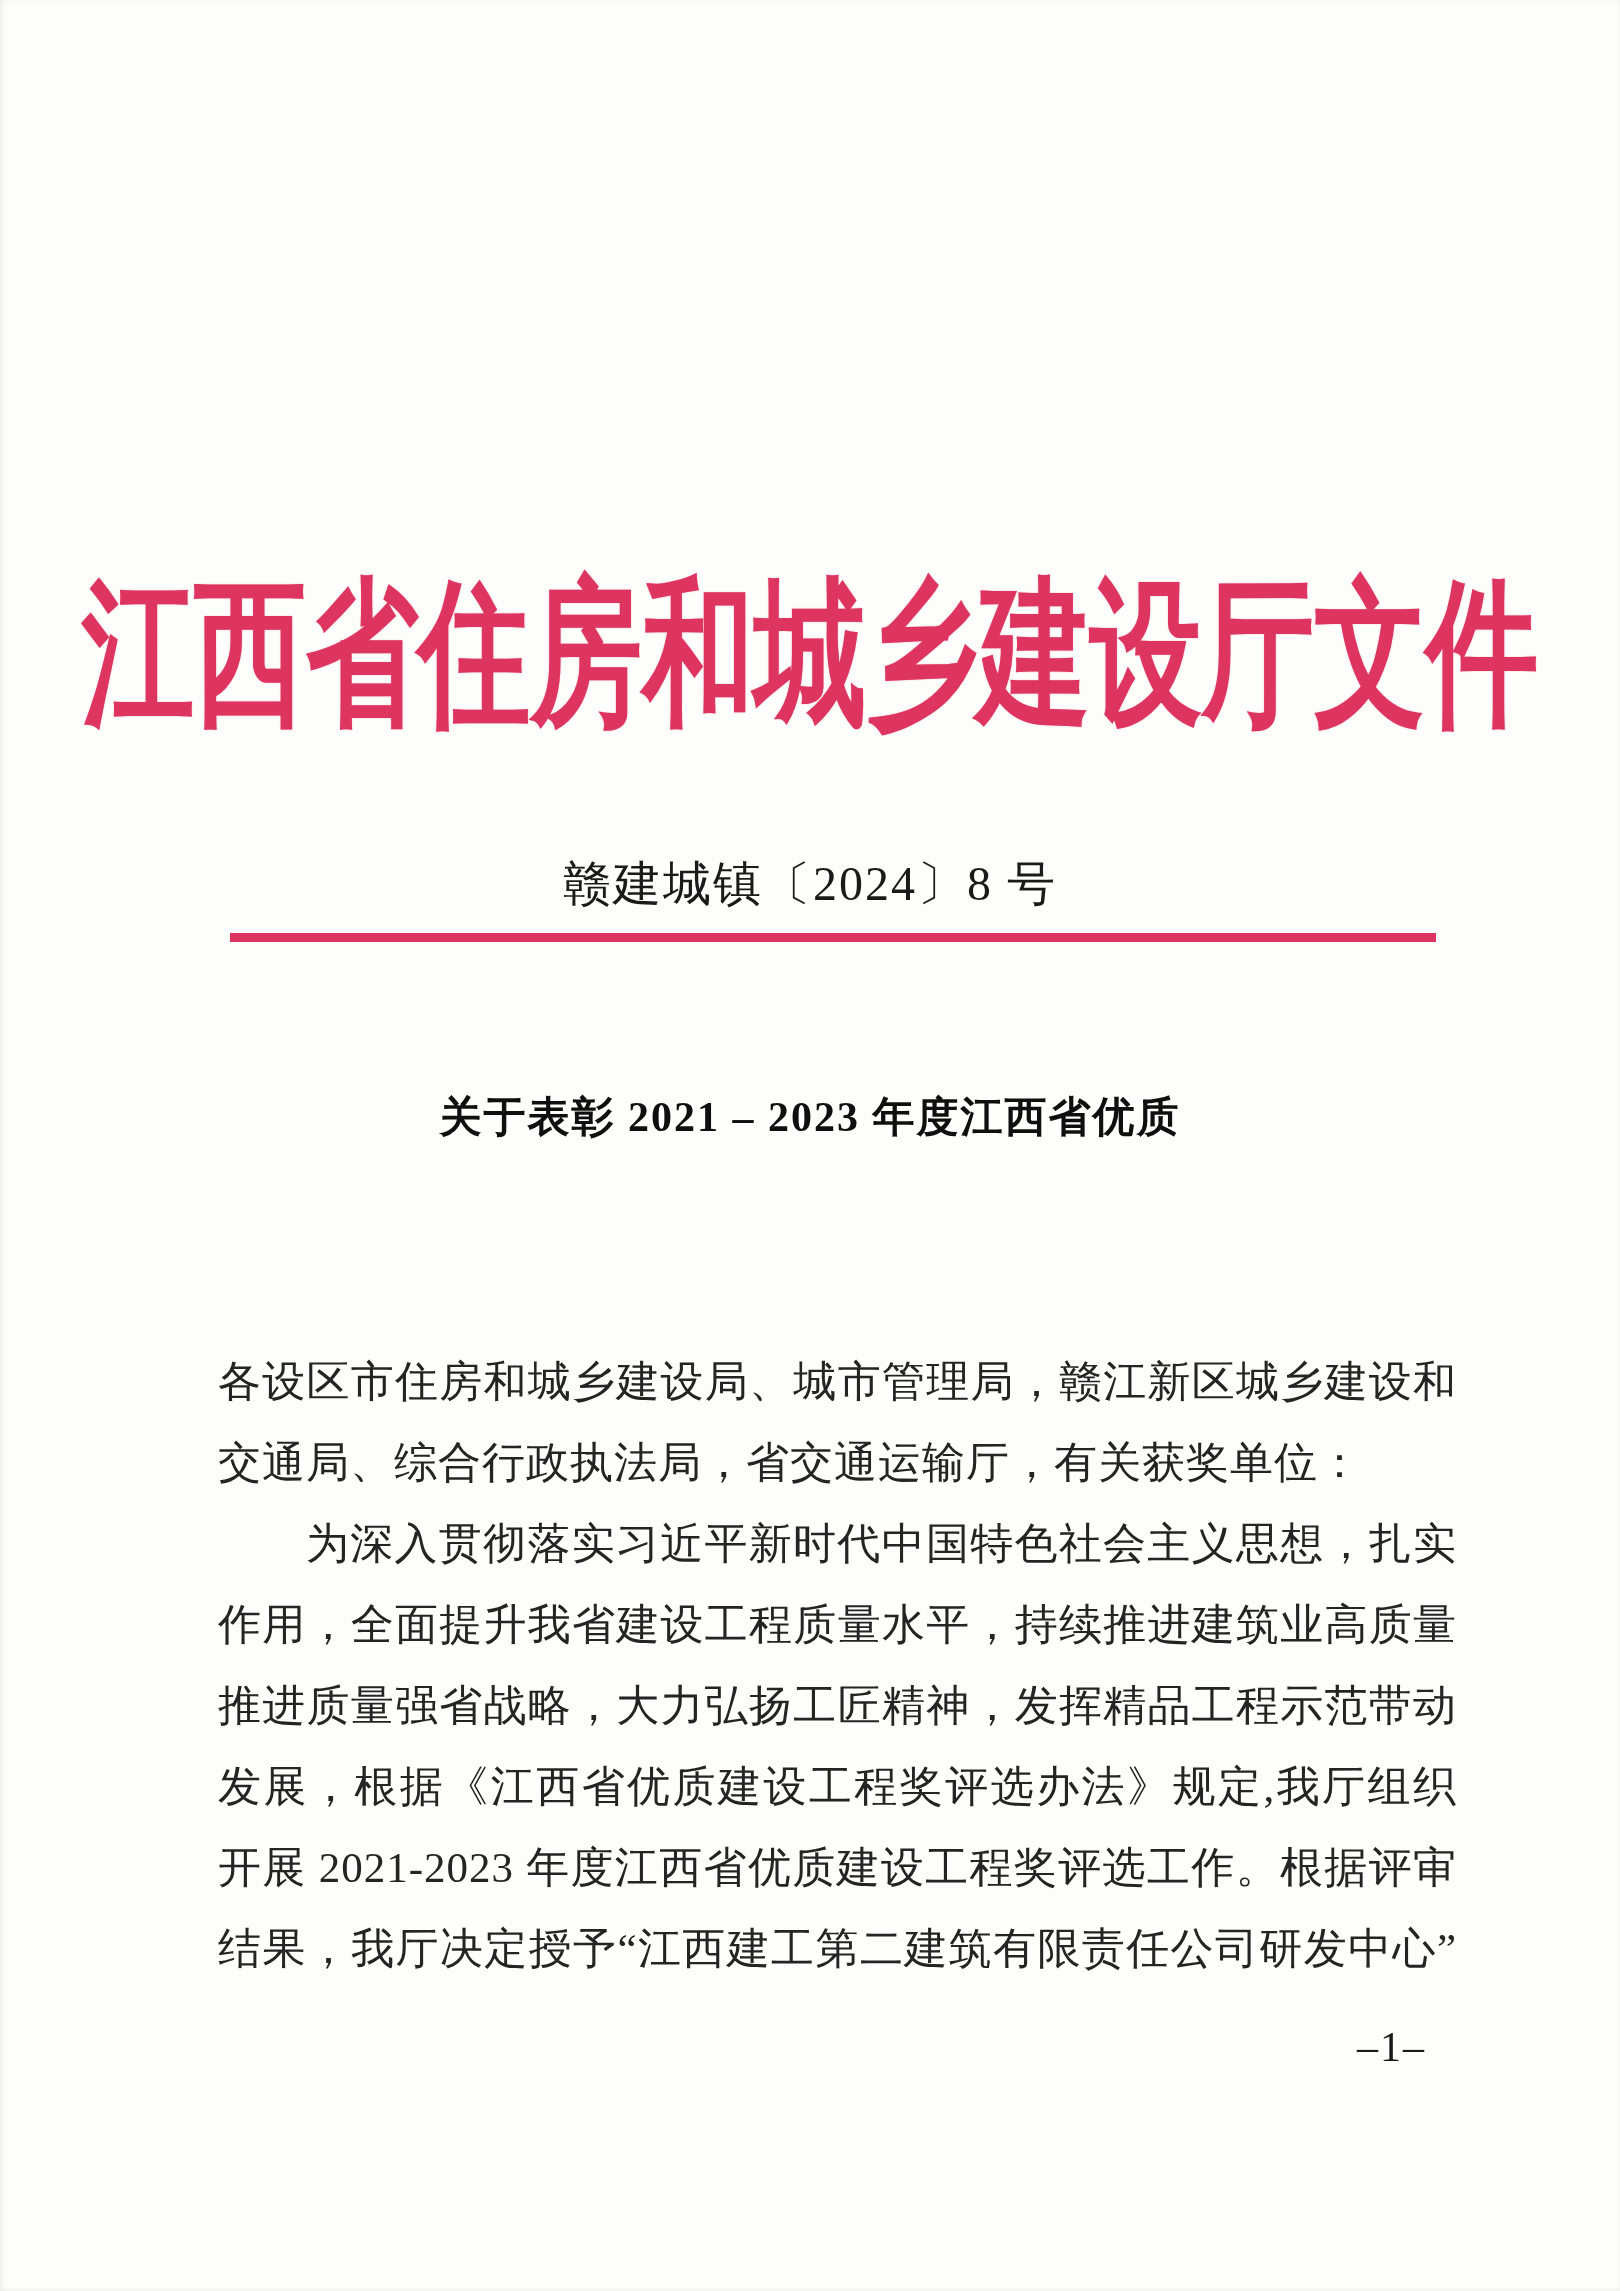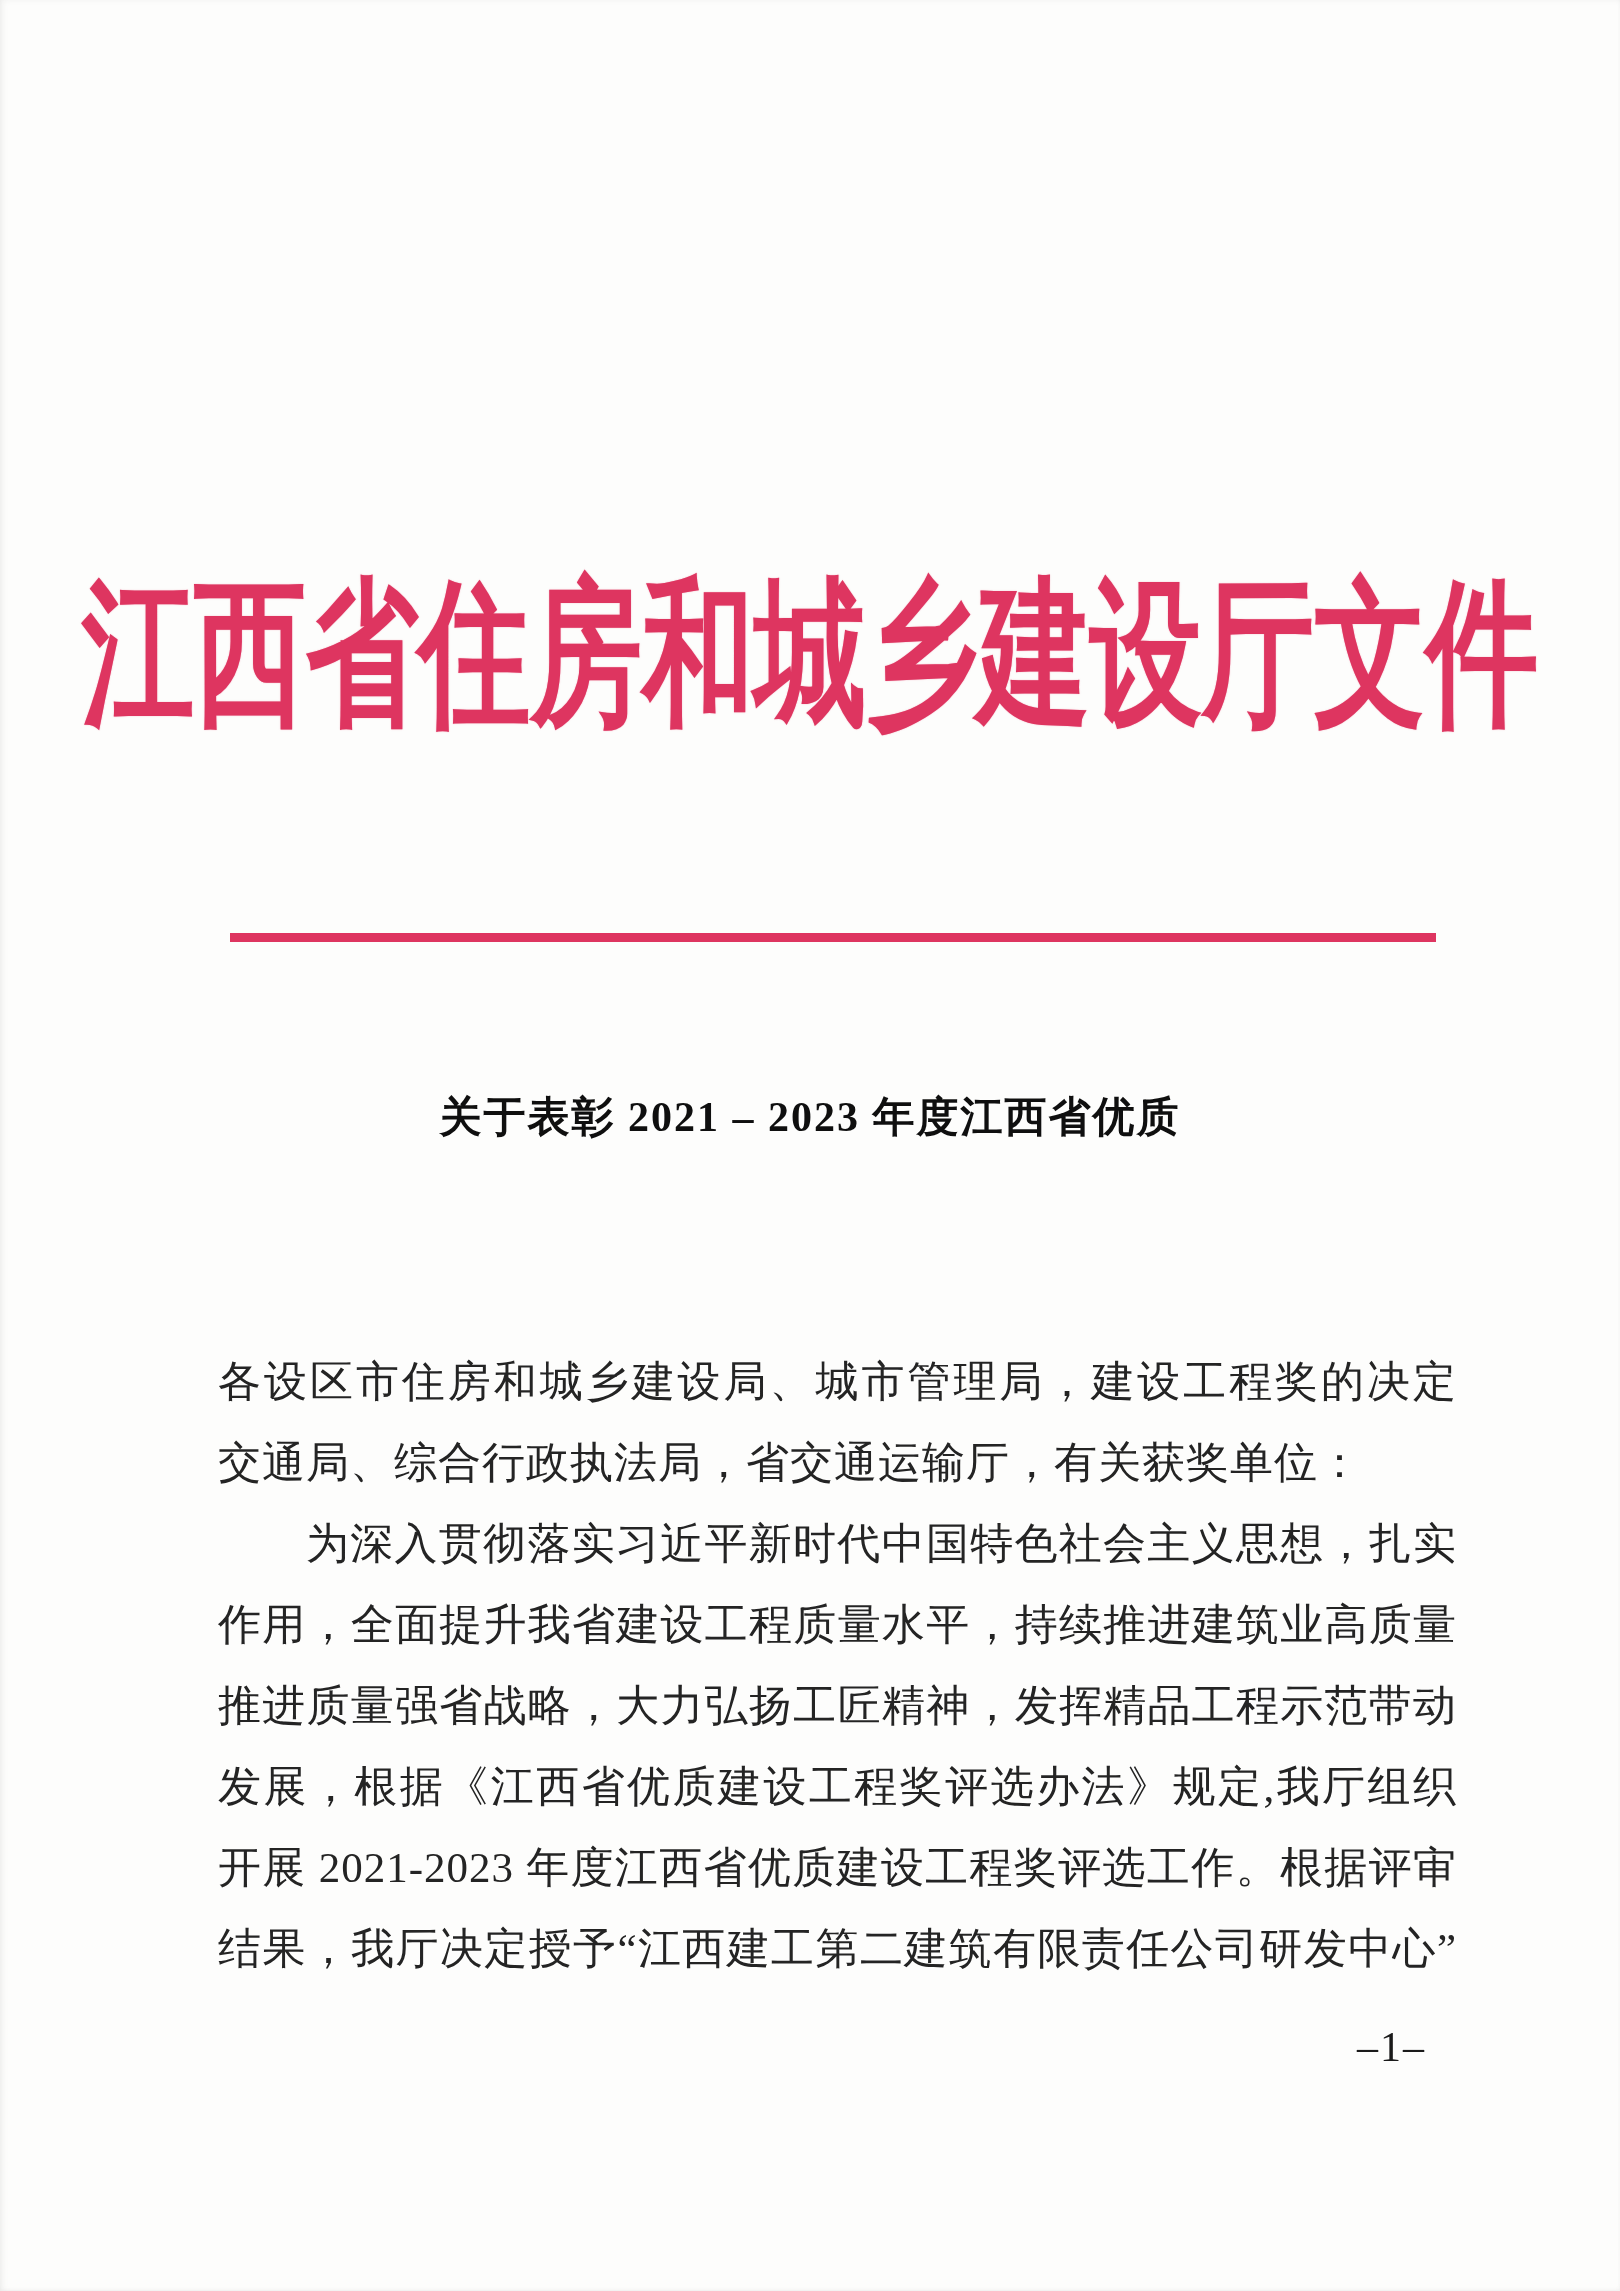--- a/index.html
+++ b/index.html
@@ -108,29 +108,30 @@
 </style>
 </head>
 <body>
 
 <div class="page">
 
   <div class="letterhead-wrap">
     <div class="letterhead">江西省住房和城乡建设厅文件</div>
   </div>
 
+  <div class="doc-number">赣建城镇〔2024〕8 号</div>
 
   <div class="red-rule"></div>
 
   <div class="doc-title">
     <div>关于表彰 2021 – 2023 年度江西省优质</div>
   </div>
 
   <div class="body-block">
-    <div class="line fill">各设区市住房和城乡建设局、城市管理局，建设工程奖的决定</div>
+    <div class="line fill">各设区市住房和城乡建设局、城市管理局，赣江新区城乡建设和</div>
     <div class="line">交通局、综合行政执法局，省交通运输厅，有关获奖单位：</div>
     <div class="line fill indent">为深入贯彻落实习近平新时代中国特色社会主义思想，扎实</div>
     <div class="line fill">作用，全面提升我省建设工程质量水平，持续推进建筑业高质量</div>
     <div class="line fill">推进质量强省战略，大力弘扬工匠精神，发挥精品工程示范带动</div>
     <div class="line fill">发展，根据《江西省优质建设工程奖评选办法》规定,我厅组织</div>
     <div class="line fill">开展 2021-2023 年度江西省优质建设工程奖评选工作。根据评审</div>
     <div class="line fill">结果，我厅决定授予“江西建工第二建筑有限责任公司研发中心”</div>
   </div>
 
   <div class="page-number">–1–</div>

